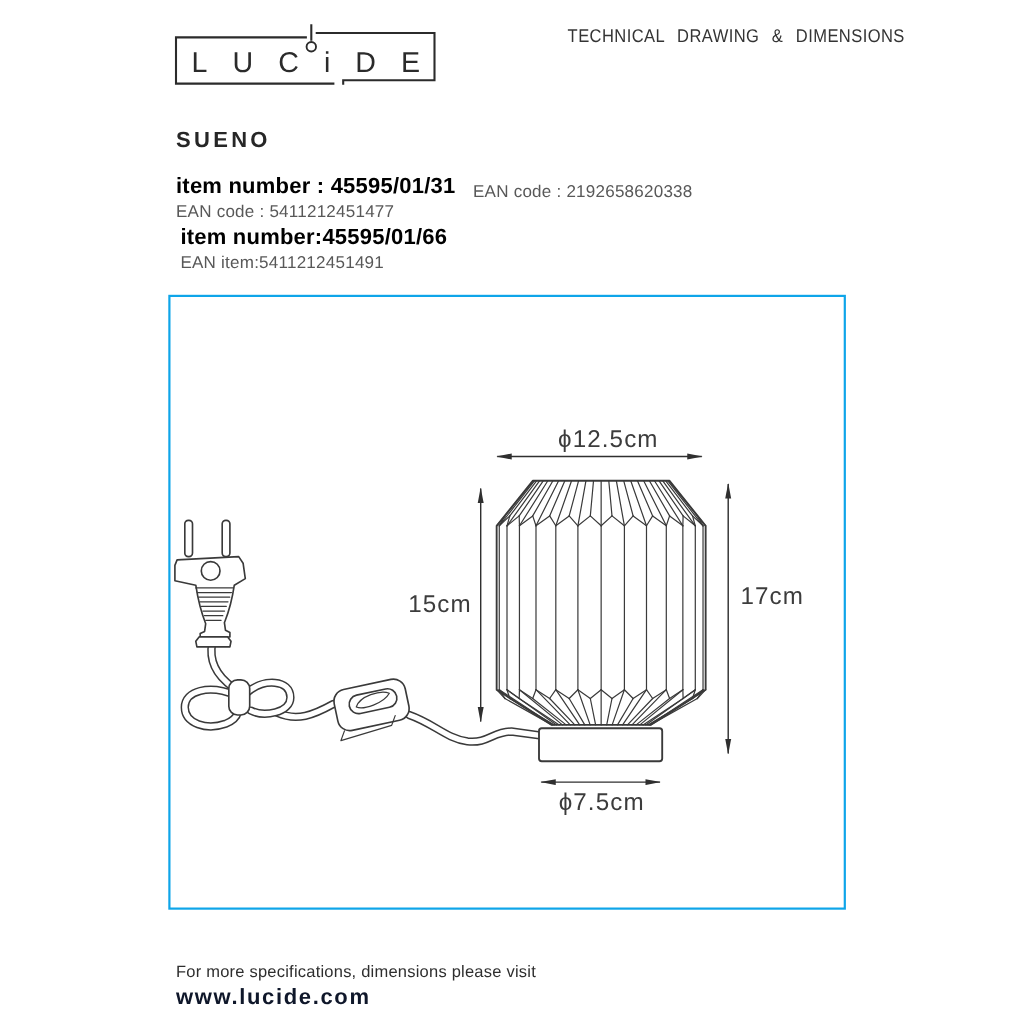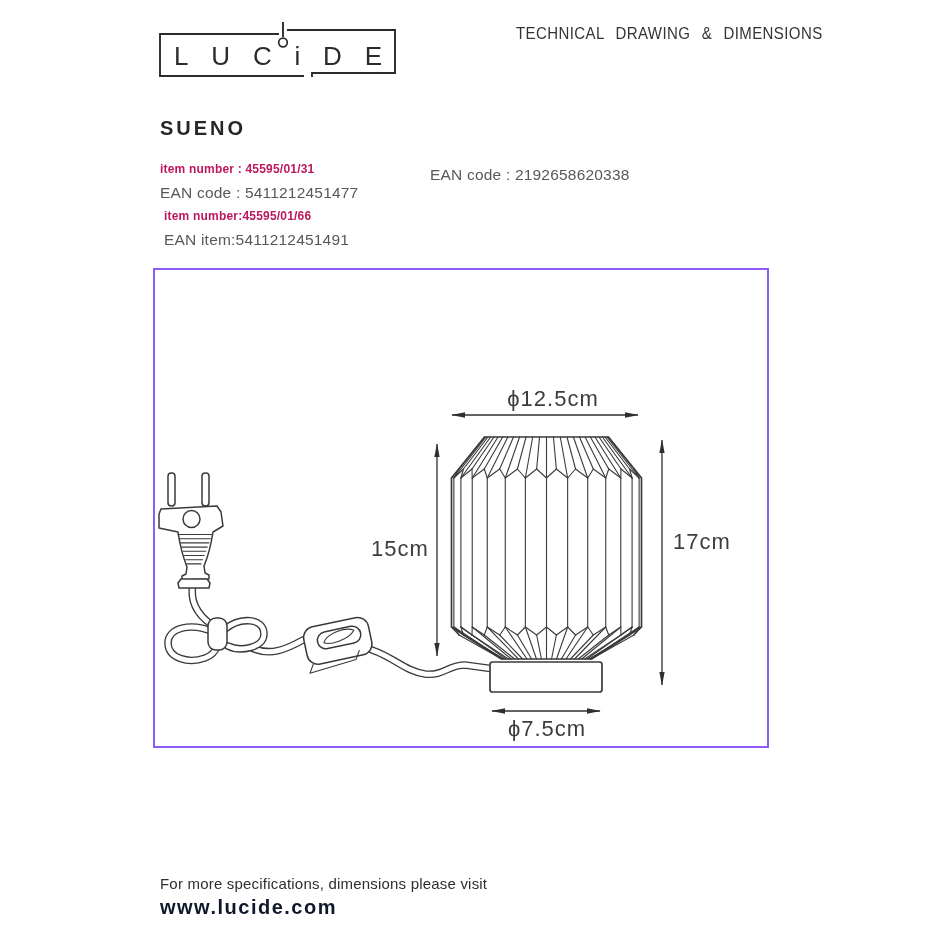--- a/index.html
+++ b/index.html
@@ -15,29 +15,29 @@
     font-size:15.5px;font-weight:400;color:#343434;
     letter-spacing:.4px;word-spacing:7px;white-space:nowrap;
     transform:scale(.97,1.08);transform-origin:left top;
   }
   
   #product-name{
     left:160px;top:117px;font-size:20px;font-weight:700;
     letter-spacing:3px;color:#262626;
   }
   .variant{line-height:18px;white-space:nowrap;}
-  .item-no{font-size:12px;font-weight:700;color:#be185d;letter-spacing:.2px;}
+  .item-no{font-size:20px;font-weight:700;color:#000000;letter-spacing:.2px;}
   .ean{font-size:15.5px;font-weight:400;color:#585858;letter-spacing:.2px;margin-top:6px;}
   #variant-0{left:160px;top:160px;}
   #variant-1{left:430px;top:160px;}
   #variant-2{left:164px;top:207px;}
   
   #drawing-frame{
-    left:153px;top:268px;width:616px;height:480px;
-    border:2px solid #8b5cf6;box-sizing:border-box;background:#fff;
+    left:153px;top:268px;width:616px;height:559px;
+    border:2px solid #0ea5e9;box-sizing:border-box;background:#fff;
   }
   #drawing-frame svg{display:block;}
   
   #footer-note{left:160px;top:875px;font-size:15px;font-weight:400;color:#2e2e2e;letter-spacing:.2px;}
   #website{left:160px;top:896px;font-size:20px;font-weight:700;color:#0f172a;letter-spacing:1.5px;}
   
   .ln{fill:none;stroke:#3a3a3a;stroke-width:1.1;stroke-linejoin:round;stroke-linecap:round;}
   .fw{fill:#fff;stroke:#3a3a3a;stroke-width:1.5;stroke-linejoin:round;}
   .fw2{fill:#fff;stroke:#3a3a3a;stroke-width:1.7;stroke-linejoin:round;}
   .tube-o{fill:none;stroke:#3a3a3a;stroke-width:7.6;stroke-linecap:round;}

